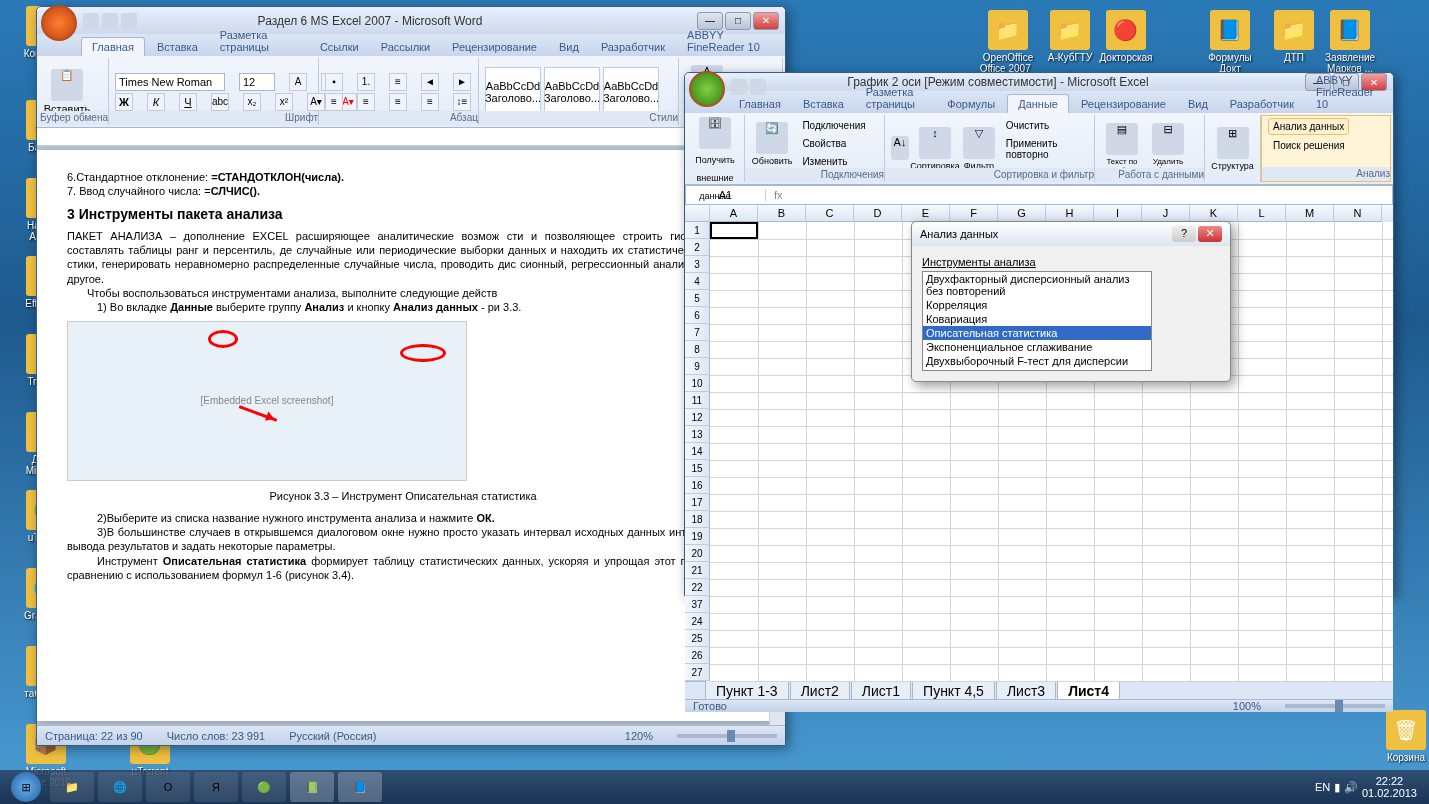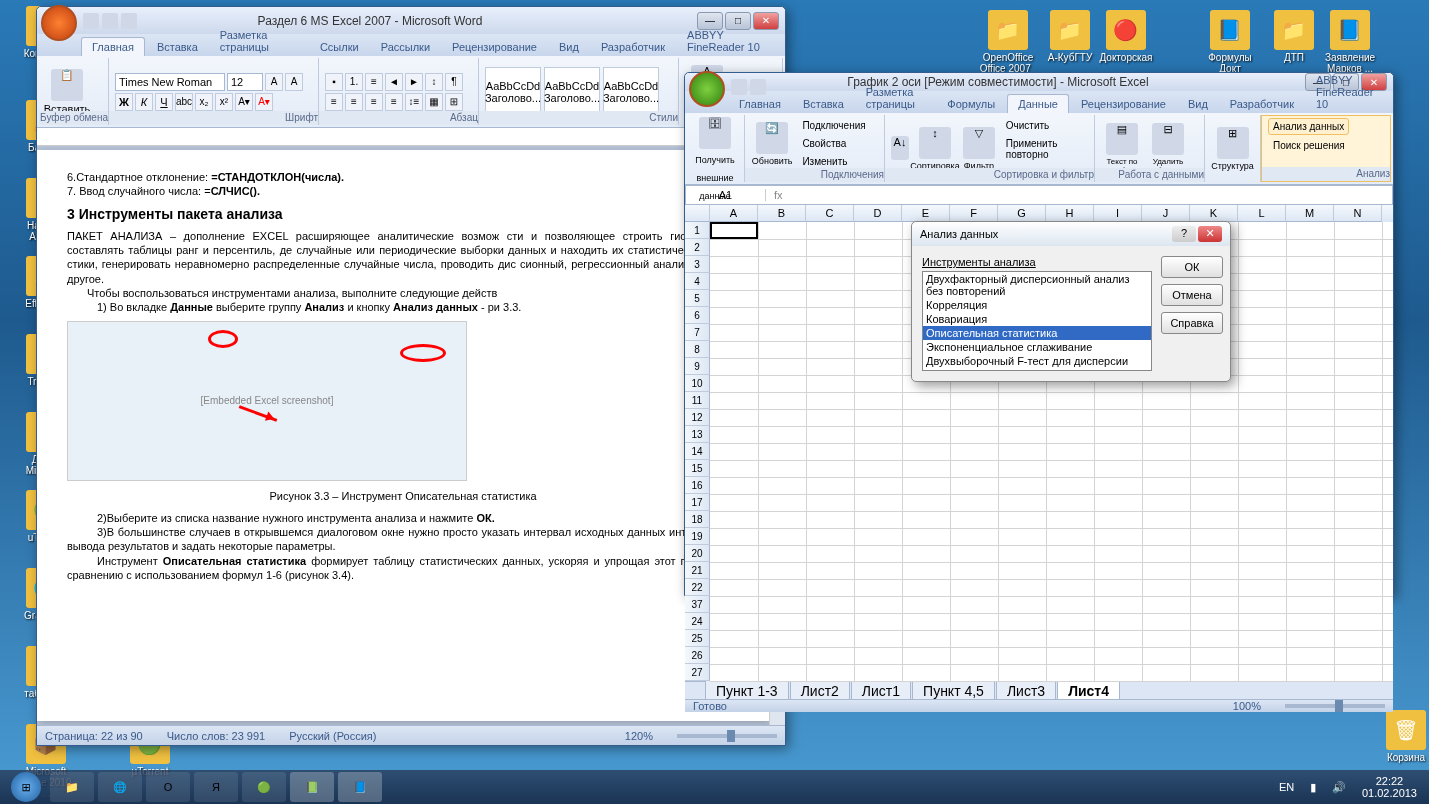--- a/index.html
+++ b/index.html
@@ -21,21 +21,21 @@
 .ribbon-tab{padding:3px 10px;font-size:11px;color:#3a5a8a;cursor:pointer;border-radius:3px 3px 0 0}
 .ribbon-tab.active{background:#f2f6fc;color:#3a5a8a;border:1px solid #a8b8d0;border-bottom:none}
 .ribbon{height:72px;background:linear-gradient(#f2f6fc,#e4ecf8);border-bottom:1px solid #a8b8d0;display:flex;padding:2px}
 .ribbon-group{border-right:1px solid #c0ccde;padding:2px 6px;display:flex;flex-direction:column;position:relative}
 .ribbon-group .grp-label{position:absolute;bottom:0;left:0;right:0;text-align:right;font-size:10px;color:#5a6a8a;background:#e0e8f4;height:14px;line-height:14px}
 .ribbon-group .grp-content{flex:1;display:flex;align-items:center;gap:4px}
 .rb-btn{padding:2px 4px;border:1px solid transparent;border-radius:3px;cursor:pointer;font-size:10px}
 .big-btn{display:flex;flex-direction:column;align-items:center;width:44px;text-align:center}
 .big-btn .bi{width:32px;height:32px;background:#d0d8e8;border-radius:3px;margin-bottom:2px}
 .font-controls{display:flex;flex-direction:column;gap:2px}
-.font-row{display:flex;gap:2px;align-items:flex-end}
+.font-row{display:flex;gap:14px;align-items:flex-end}
 .font-select{width:110px;height:18px;border:1px solid #a8b8d0;background:#fff;font-size:11px;padding-left:3px}
 .size-select{width:36px;height:18px;border:1px solid #a8b8d0;background:#fff;font-size:11px;padding-left:3px}
 .sml-btn{width:18px;height:18px;border:1px solid #c0ccde;background:#f0f4fa;display:flex;align-items:center;justify-content:center;cursor:pointer;font-size:10px}
 .styles{display:flex;gap:3px}
 .style-box{width:56px;height:50px;border:1px solid #c0ccde;background:#fff;font-size:9px;display:flex;flex-direction:column;align-items:center;justify-content:center;text-align:center;cursor:pointer}
 .style-box .prev{font-size:11px}
 .ruler{height:18px;background:#fff;border-bottom:1px solid #ccc;position:relative;font-size:8px;color:#888}
 .doc-area{flex:1;background:#b8c4d8;overflow:auto;position:relative;display:flex}
 .page{background:#fff;margin:4px auto;width:740px;padding:20px 30px;box-shadow:2px 2px 8px rgba(0,0,0,.2);font-family:"Times New Roman",serif;font-size:13px;color:#000;line-height:1.3}
 .page b{font-weight:bold}
@@ -76,21 +76,21 @@
 .dlg-item{padding:1px 3px;cursor:pointer}
 .dlg-item.selected{background:#316ac5;color:#fff}
 .dlg-btns{display:flex;flex-direction:column;gap:6px}
 .dlg-btn{width:62px;height:22px;background:linear-gradient(#fff,#e0e0e0);border:1px solid #888;border-radius:3px;font-size:11px;cursor:pointer}
 
 .taskbar{position:absolute;bottom:0;left:0;right:0;height:34px;background:linear-gradient(rgba(40,60,90,.8),rgba(20,40,70,.9));display:flex;align-items:center;padding:0 4px}
 .start-btn{width:44px;height:34px;display:flex;align-items:center;justify-content:center;cursor:pointer}
 .start-orb{width:30px;height:30px;border-radius:50%;background:radial-gradient(#6ab0f0,#2060a0);display:flex;align-items:center;justify-content:center}
 .task-item{width:44px;height:30px;margin:0 2px;background:rgba(255,255,255,.1);border-radius:3px;display:flex;align-items:center;justify-content:center;cursor:pointer}
 .task-item.active{background:rgba(255,255,255,.25)}
-.tray{margin-left:auto;display:flex;align-items:center;gap:16px;color:#fff;font-size:11px;padding-right:8px}
+.tray{margin-left:auto;display:flex;align-items:center;gap:4px;color:#fff;font-size:11px;padding-right:8px}
 .embedded-img{width:400px;height:160px;background:#e8f0f8;border:1px solid #ccc;margin:6px 0;display:flex;align-items:center;justify-content:center;color:#888;font-size:10px;position:relative}
 .red-circle{position:absolute;border:3px solid red;border-radius:50%}
 .red-arrow{position:absolute;width:40px;height:3px;background:red;transform:rotate(20deg)}
 .red-arrow::after{content:"";position:absolute;right:-2px;top:-4px;border:5px solid transparent;border-left:8px solid red}
 </style>
 </head>
 <body>
 
 <div class="desktop">
 
@@ -547,25 +547,20 @@
         <div class="dlg-list" id="dlg-list">
             <div class="dlg-item">Двухфакторный дисперсионный анализ без повторений</div>
             <div class="dlg-item">Корреляция</div>
             <div class="dlg-item">Ковариация</div>
             <div class="dlg-item selected">Описательная статистика</div>
             <div class="dlg-item">Экспоненциальное сглаживание</div>
             <div class="dlg-item">Двухвыборочный F-тест для дисперсии</div>
             <div class="dlg-item">Анализ Фурье</div>
           </div>
       </div>
-      <div class="dlg-btns">
-        <button class="dlg-btn">ОК</button>
-        <button class="dlg-btn">Отмена</button>
-        <button class="dlg-btn">Справка</button>
-      </div>
     </div>
   </div>
 </div>
 
 <div class="taskbar">
   <div class="start-btn">
       <div class="start-orb">⊞</div>
     </div>
   <div id="task-items" style="display:flex">
       <div class="task-item">📁</div>

